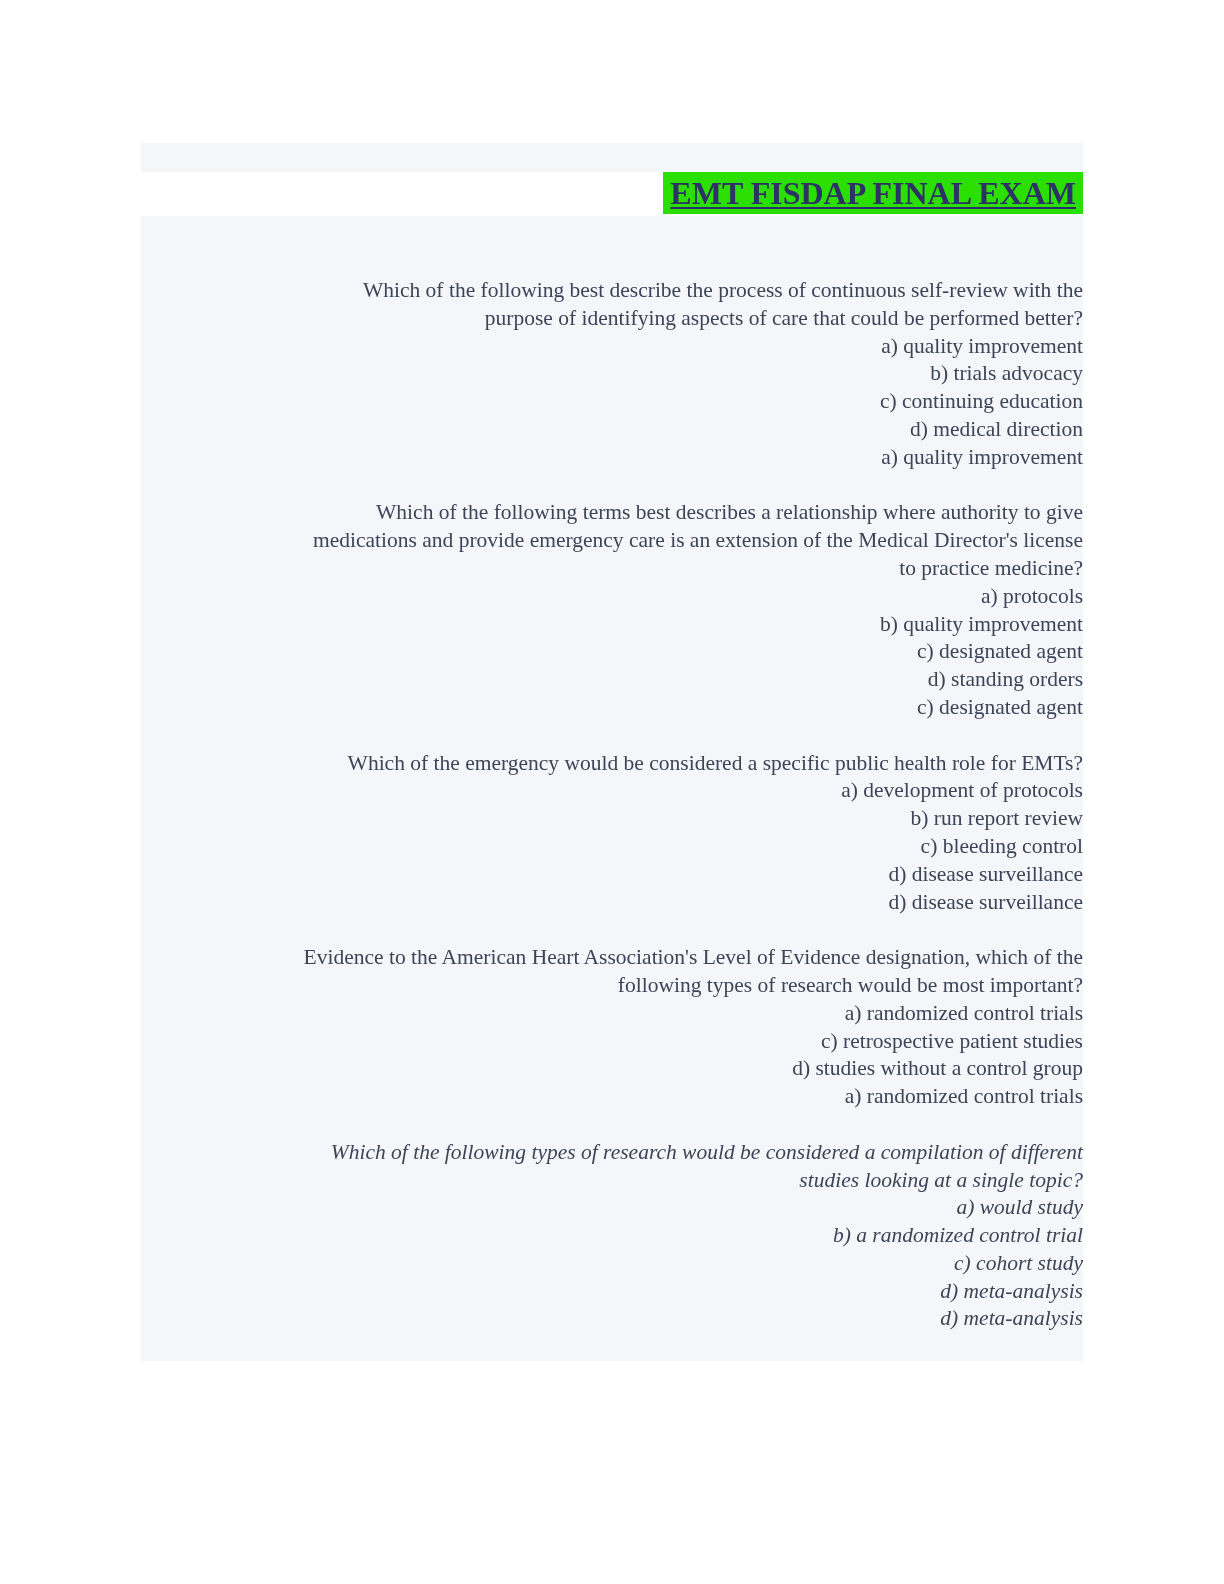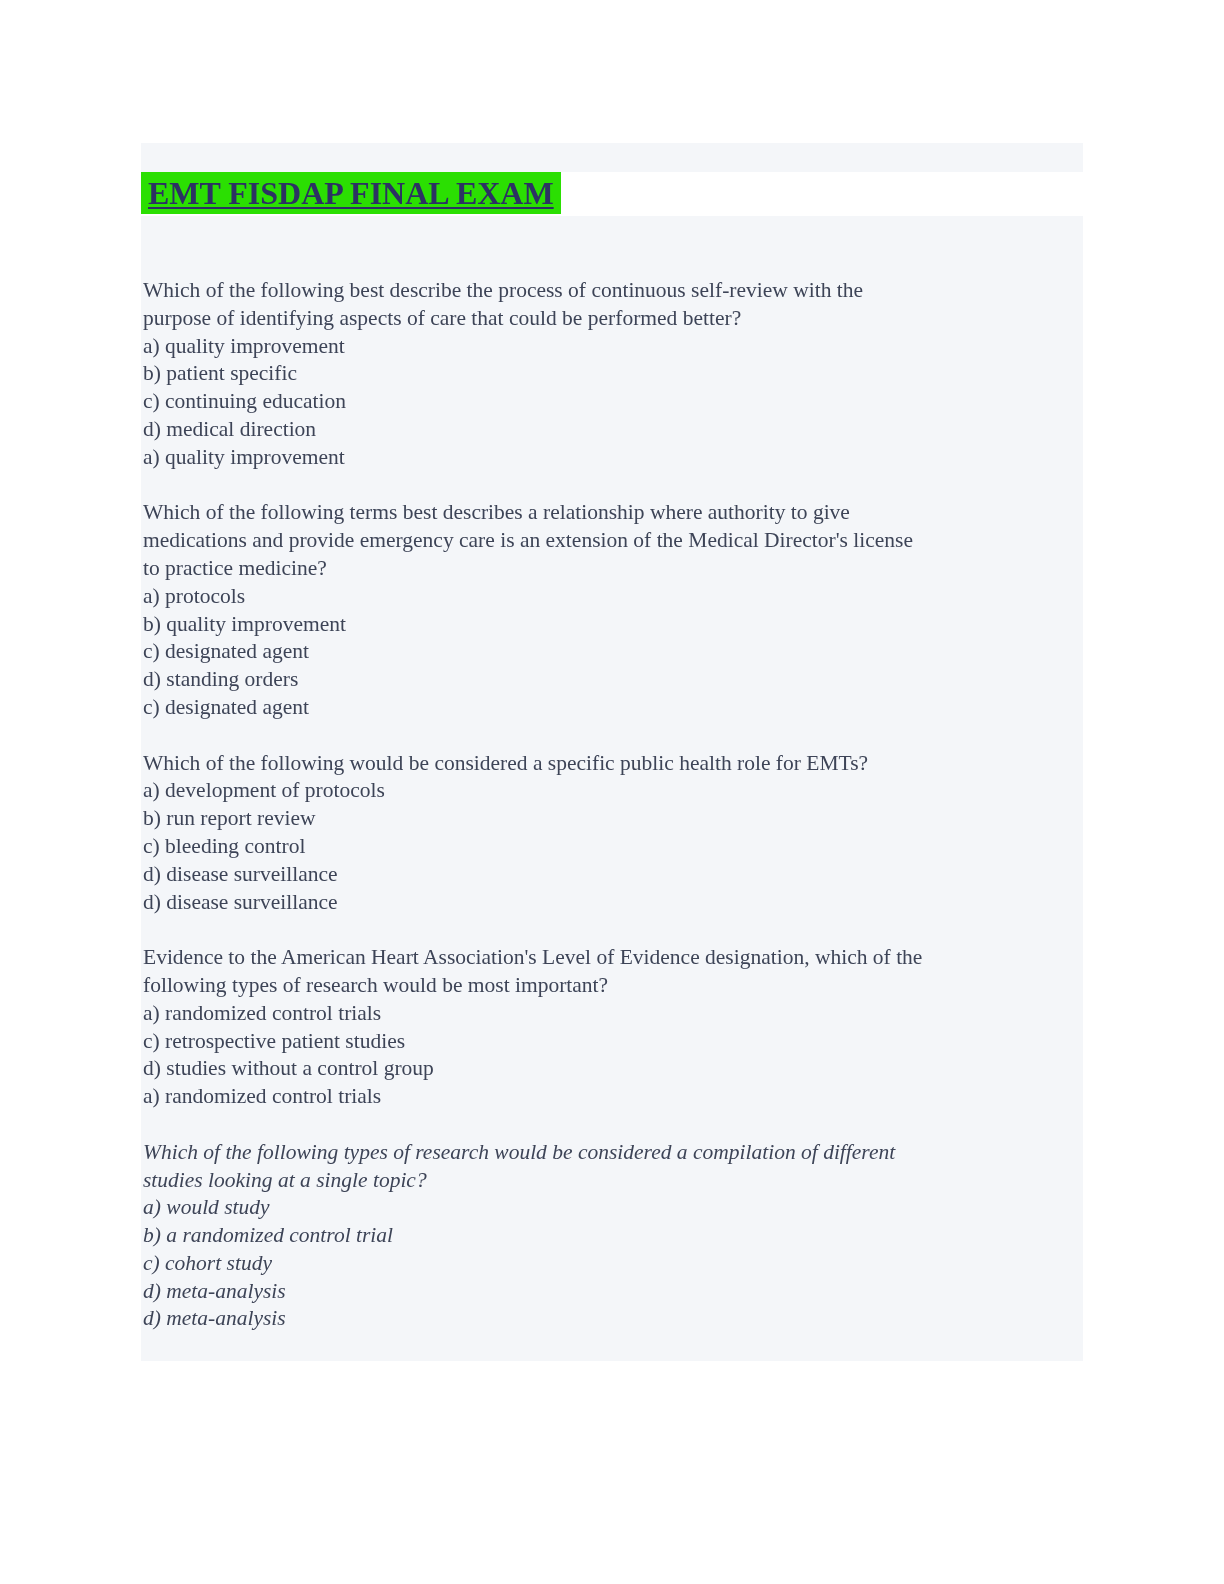--- a/index.html
+++ b/index.html
@@ -18,21 +18,21 @@
     top:143px;
     width:942px;
   }
   .band-top{
     height:29px;
     background:var(--band);
   }
   .title-row{
     height:42px;
     display:flex;
-    justify-content:flex-start;
+    justify-content:flex-end;
     align-items:center;
     background:var(--page-bg);
   }
   .title-highlight{
     background:var(--hl);
     color:var(--title-color);
     font-family:"Liberation Serif", serif;
     font-weight:bold;
     font-size:32px;
     line-height:40px;
@@ -40,20 +40,21 @@
     text-decoration:underline;
     text-decoration-thickness:2px;
     text-underline-offset:3px;
     white-space:nowrap;
   }
   .content{
     margin-top:2px;
     background:var(--band);
     padding:61px 0 28px 2px;
     color:var(--text-color);
+    text-align:right;
   }
   .qblock{
     margin-bottom:27.8px;
   }
   .qblock:last-child{
     margin-bottom:0;
     font-style:italic;
   }
   .line{
     font-size:21.5px;
@@ -71,39 +72,39 @@
   <div class="title-row">
     <span class="title-highlight">EMT FISDAP FINAL EXAM</span>
   </div>
 
   <div class="content">
 
     <div class="qblock">
       <div class="line">Which of the following best describe the process of continuous self-review with the</div>
       <div class="line">purpose of identifying aspects of care that could be performed better?</div>
       <div class="line">a) quality improvement</div>
-      <div class="line">b) patient specific</div>
+      <div class="line">b) trials advocacy</div>
       <div class="line">c) continuing education</div>
       <div class="line">d) medical direction</div>
       <div class="line">a) quality improvement</div>
     </div>
 
     <div class="qblock">
       <div class="line">Which of the following terms best describes a relationship where authority to give</div>
       <div class="line">medications and provide emergency care is an extension of the Medical Director's license</div>
       <div class="line">to practice medicine?</div>
       <div class="line">a) protocols</div>
       <div class="line">b) quality improvement</div>
       <div class="line">c) designated agent</div>
       <div class="line">d) standing orders</div>
       <div class="line">c) designated agent</div>
     </div>
 
     <div class="qblock">
-      <div class="line">Which of the following would be considered a specific public health role for EMTs?</div>
+      <div class="line">Which of the emergency would be considered a specific public health role for EMTs?</div>
       <div class="line">a) development of protocols</div>
       <div class="line">b) run report review</div>
       <div class="line">c) bleeding control</div>
       <div class="line">d) disease surveillance</div>
       <div class="line">d) disease surveillance</div>
     </div>
 
     <div class="qblock">
       <div class="line">Evidence to the American Heart Association's Level of Evidence designation, which of the</div>
       <div class="line">following types of research would be most important?</div>

